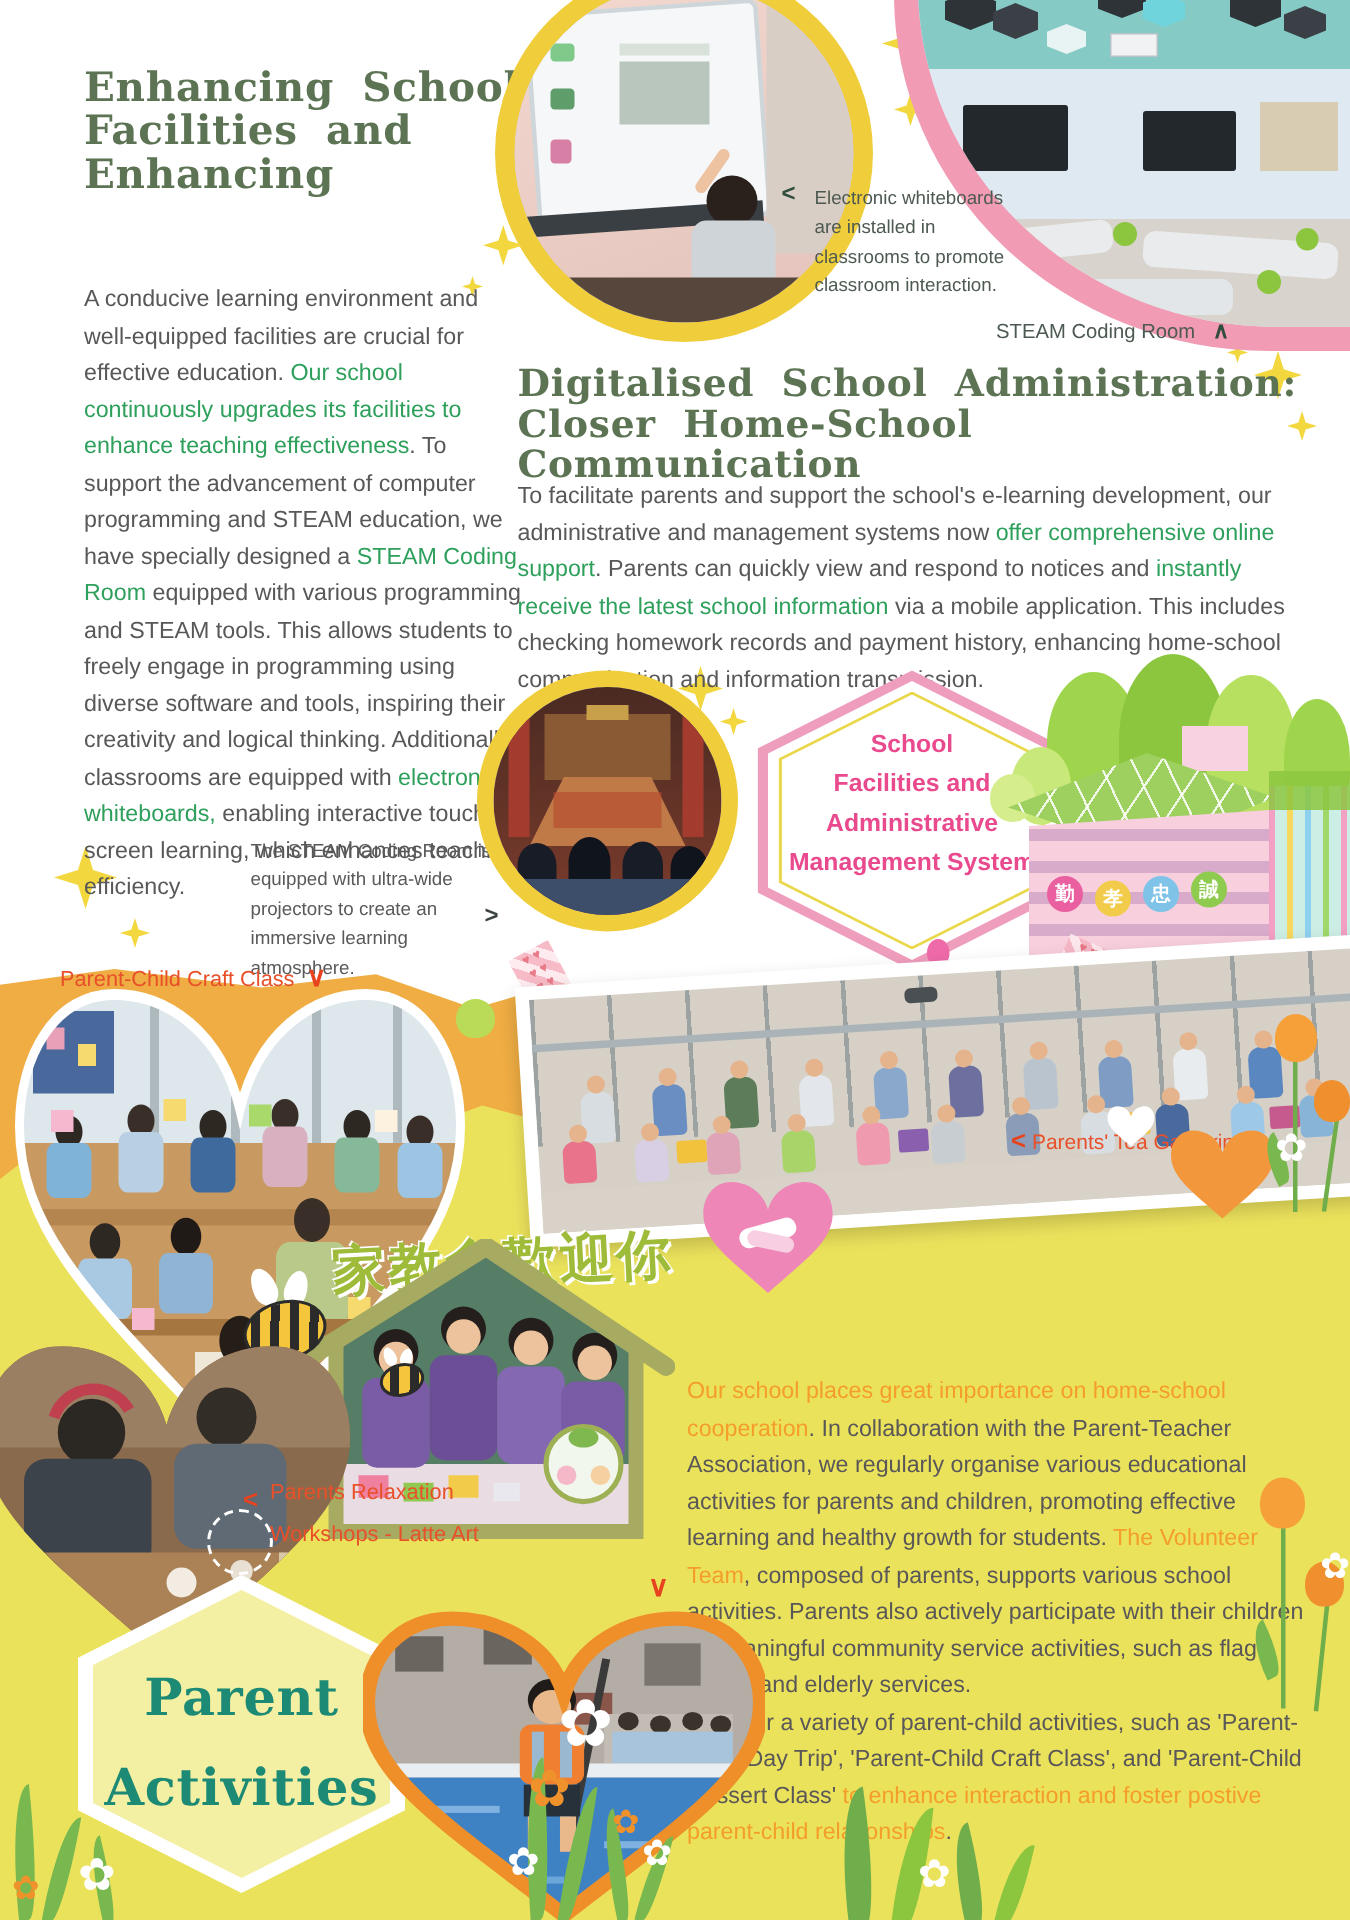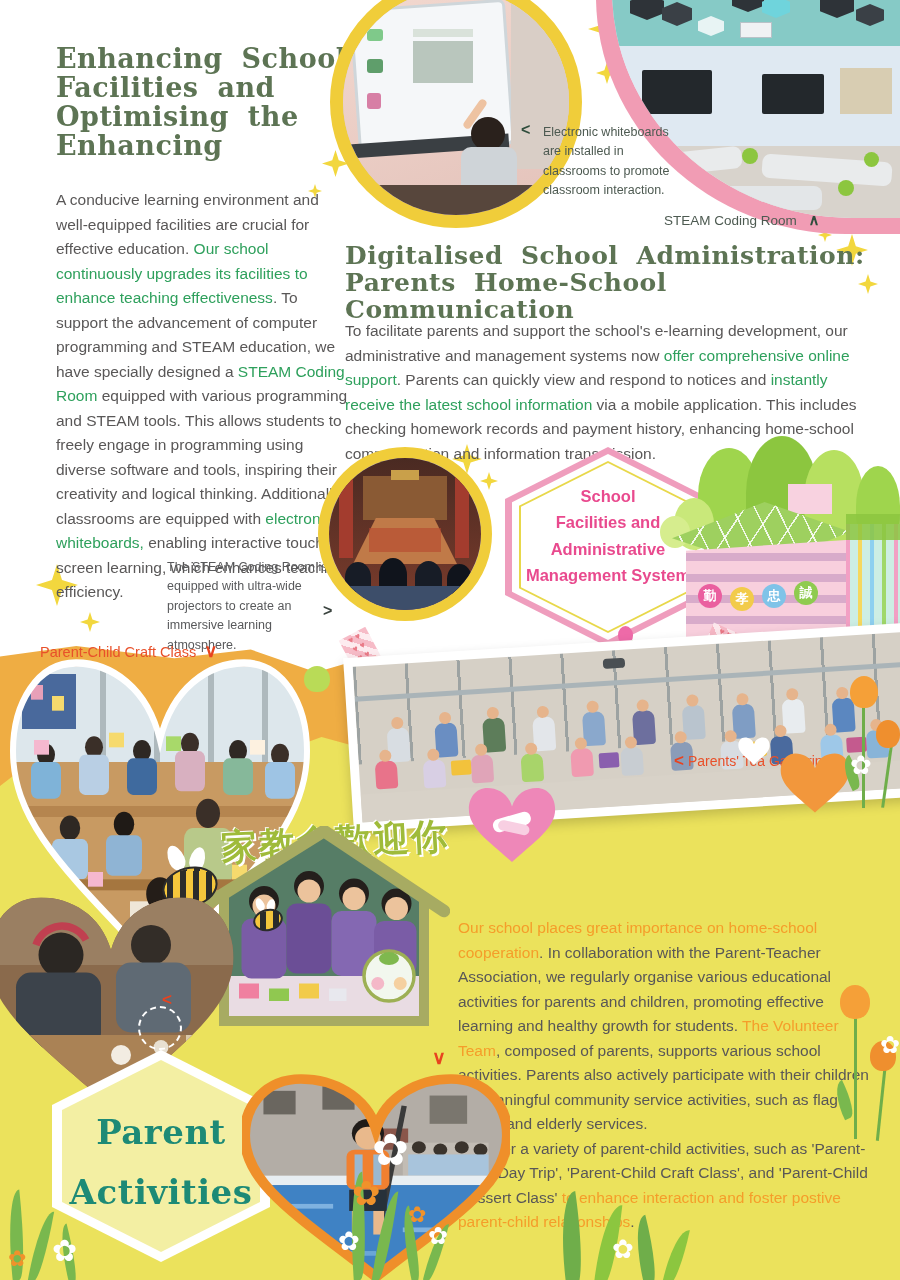--- a/index.html
+++ b/index.html
@@ -58,21 +58,20 @@
   <div class="abs sparkle" style="left:858px;top:274px;width:20px;height:20px;"></div>
   <div class="abs sparkle" style="left:452px;top:444px;width:30px;height:30px;"></div>
   <div class="abs sparkle" style="left:480px;top:472px;width:18px;height:18px;"></div>
   <div class="abs sparkle" style="left:36px;top:564px;width:42px;height:42px;"></div>
   <div class="abs sparkle" style="left:80px;top:612px;width:20px;height:20px;"></div>
   <div class="abs sparkle" style="left:818px;top:228px;width:14px;height:14px;"></div>
 
   <div class="abs h-stencil h-green" style="left:56px;top:44px;width:300px;font-size:27px;line-height:29px;">
     <div>Enhancing School</div>
     <div>Facilities and</div>
-    <div>Optimising the</div>
     <div>Enhancing</div>
   </div>
 
   <div class="abs body-txt" style="left:56px;top:188px;width:292px;">
     <span>A conducive learning environment and well-equipped facilities are crucial for effective education. </span><span class="hl-g">Our school continuously upgrades its facilities to enhance teaching effectiveness</span><span>. To support the advancement of computer programming and STEAM education, we have specially designed a </span><span class="hl-g">STEAM Coding Room</span><span> equipped with various programming and STEAM tools. This allows students to freely engage in programming using diverse software and tools, inspiring their creativity and logical thinking. Additionally, classrooms are equipped with </span><span class="hl-g">electronic whiteboards,</span><span> enabling interactive touch-screen learning, which enhances teaching efficiency.</span>
   </div>
 
   <div class="abs circle-photo" style="left:330px;top:-24px;width:226px;height:226px;">
     <div class="abs" style="left:0;top:0;width:226px;height:226px;background:linear-gradient(160deg,#f3d9d0,#e3c2ba);"></div>
     <div class="abs" style="left:14px;top:18px;width:150px;height:140px;background:#f5f7f9;border-radius:4px;transform:rotate(-4deg);box-shadow:0 0 0 3px #cfd6da;"></div>
@@ -119,21 +118,21 @@
   <span class="abs arr arr-g" style="left:521px;top:121px;font-size:16px;">&lt;</span>
   <div class="abs cap-dark" style="left:543px;top:123px;width:132px;">Electronic whiteboards are installed in classrooms to promote classroom interaction.</div>
 
   <div class="abs" style="left:664px;top:211px;font-size:13.5px;color:#4d5a51;">
     <span>STEAM Coding Room</span>
     <span class="arr arr-g" style="font-size:15px;margin-left:8px;">∧</span>
   </div>
 
   <div class="abs h-stencil h-green" style="left:345px;top:242px;width:540px;font-size:25px;line-height:27px;">
     <div>Digitalised School Administration:</div>
-    <div>Parents Home-School</div>
+    <div>Closer Home-School</div>
     <div>Communication</div>
   </div>
 
   <div class="abs body-txt" style="left:345px;top:319px;width:528px;">
     <span>To facilitate parents and support the school's e-learning development, our administrative and management systems now </span><span class="hl-g">offer comprehensive online support</span><span>. Parents can quickly view and respond to notices and </span><span class="hl-g">instantly receive the latest school information</span><span> via a mobile application. This includes checking homework records and payment history, enhancing home-school communication and information transmission.</span>
   </div>
 
   <div class="abs cap-gray" style="left:167px;top:558px;width:170px;">The STEAM Coding Room is equipped with ultra-wide projectors to create an immersive learning atmosphere.</div>
   <span class="abs arr arr-dk" style="left:323px;top:602px;font-size:16px;">&gt;</span>
 
@@ -394,20 +393,24 @@
       <rect x="0" y="58" width="100" height="32" fill="#aa8255"></rect>
       <circle cx="54" cy="66" r="4" fill="#f2ece2"></circle>
         <circle cx="70" cy="63" r="3" fill="#e8e0d2"></circle>
       <rect x="80" y="58" width="8" height="12" fill="#d9c9a8"></rect>
     </g>
   </svg>
 
   <div class="abs" style="left:138px;top:1006px;width:40px;height:40px;border:2px dashed #ffffff;border-radius:50%;"></div>
 
   <span class="abs arr arr-r" style="left:162px;top:990px;font-size:17px;">&lt;</span>
+  <div class="abs cap-red" style="left:180px;top:982px;width:220px;line-height:1.9;">
+    <div>Parents Relaxation</div>
+    <div>Workshops - Latte Art</div>
+  </div>
 
   <span class="abs arr arr-r" style="left:432px;top:1046px;font-size:19px;">∨</span>
 
   <div class="abs hex" style="left:52px;top:1050px;width:218px;height:212px;background:#ffffff;">
     <div class="abs hex" style="left:10px;top:10px;width:198px;height:192px;background:#f3efa3;"></div>
     <div class="abs h-stencil" style="left:0;top:52px;width:218px;text-align:center;color:#1d8a76;font-size:34px;line-height:60px;">
       <div>Parent</div>
       <div>Activities</div>
     </div>
   </div>

